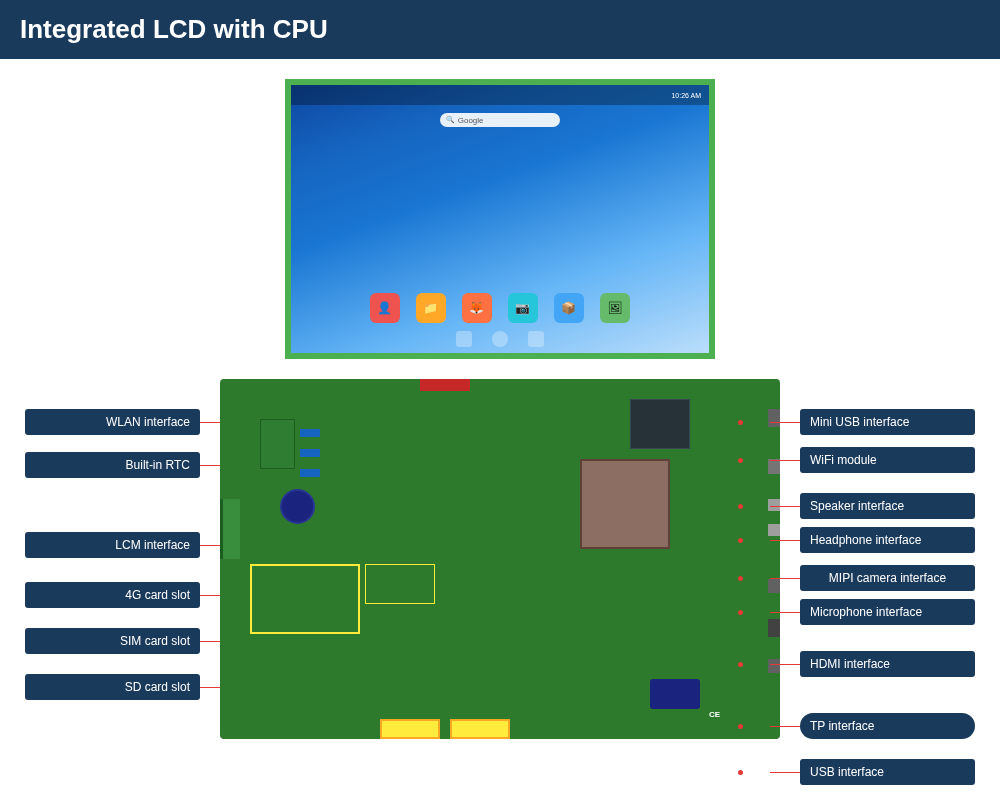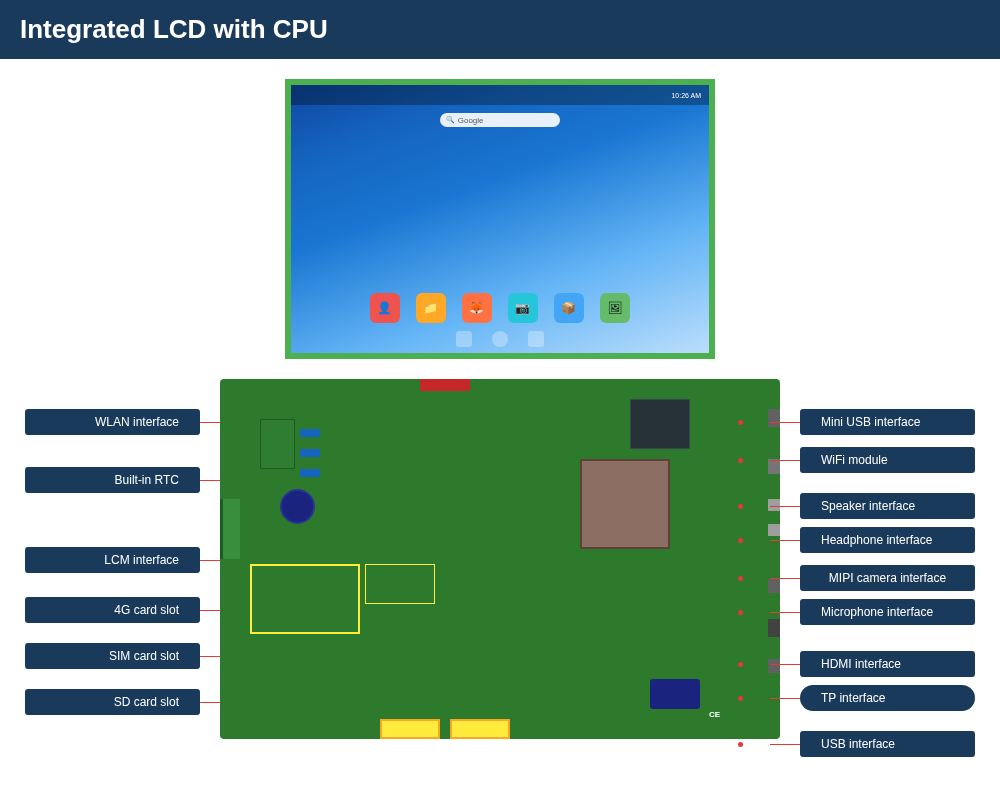--- a/index.html
+++ b/index.html
@@ -186,21 +186,21 @@
       display: flex;
       flex-direction: column;
       gap: 4px;
       padding-top: 20px;
       width: 175px;
     }
     .label-box {
       background: #1a3a5c;
       color: #fff;
       font-size: 12px;
-      padding: 6px 21px;
+      padding: 6px 10px;
       border-radius: 3px;
       white-space: nowrap;
       display: flex;
       align-items: center;
       justify-content: flex-end;
       position: relative;
     }
     .labels-right .label-box {
       justify-content: flex-start;
     }
@@ -286,21 +286,21 @@
 
   <div class="board-area">
 
     <div class="labels-left">
       <div class="label-box" style="margin-top:10px;">
         <span>WLAN interface</span>
         <div class="connector-line-left">
           <div class="connector-dot dot-left"></div>
         </div>
       </div>
-      <div class="label-box" style="margin-top:28px;">
+      <div class="label-box" style="margin-top:13px;">
         <span>Built-in RTC</span>
         <div class="connector-line-left">
           <div class="connector-dot dot-left"></div>
         </div>
       </div>
       <div class="label-box" style="margin-top:50px;">
         <span>LCM interface</span>
         <div class="connector-line-left">
           <div class="connector-dot dot-left"></div>
         </div>
@@ -392,21 +392,21 @@
           <div class="connector-dot dot-right"></div>
         </div>
         <span>Microphone interface</span>
       </div>
       <div class="label-box" style="margin-top:22px;">
         <div class="connector-line-right">
           <div class="connector-dot dot-right"></div>
         </div>
         <span>HDMI interface</span>
       </div>
-      <div class="label-box" style="margin-top:4px;border-radius:13px;">
+      <div class="label-box" style="margin-top:32px;border-radius:13px;">
         <div class="connector-line-right">
           <div class="connector-dot dot-right"></div>
         </div>
         <span>TP interface</span>
       </div>
       <div class="label-box" style="margin-top:16px;">
         <div class="connector-line-right">
           <div class="connector-dot dot-right"></div>
         </div>
         <span>USB interface</span>

